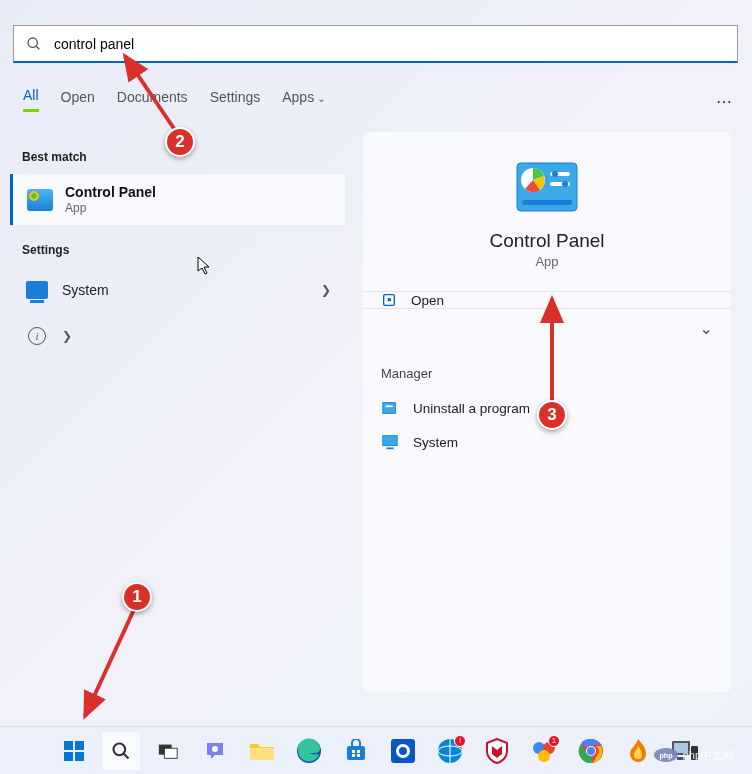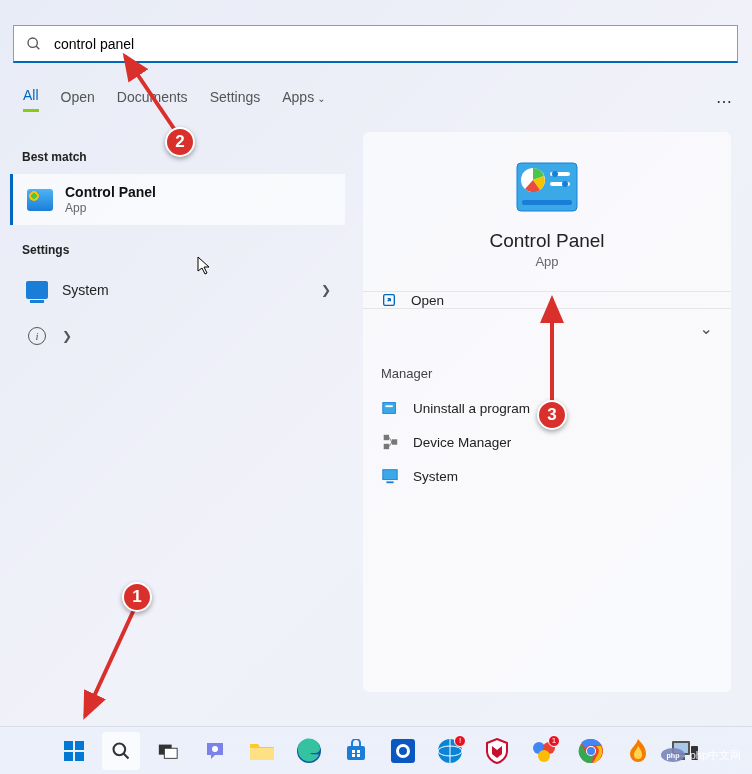--- a/index.html
+++ b/index.html
@@ -47,21 +47,21 @@
     .taskbar { position: absolute; bottom: 0; left: 0; width: 752px; height: 48px; background: rgba(235,240,250,0.85); backdrop-filter: blur(10px); border-top: 1px solid rgba(0,0,0,0.08); display: flex; align-items: center; padding-left: 55px; gap: 9px; }
     .tb-icon { width: 38px; height: 38px; border-radius: 4px; display: flex; align-items: center; justify-content: center; cursor: pointer; position: relative; }
     .tb-icon.active { background: rgba(255,255,255,0.7); }
     .tb-badge { position: absolute; top: 3px; right: 3px; width: 12px; height: 12px; background: #e81123; border-radius: 50%; color: #fff; font-size: 8px; display:flex; align-items:center; justify-content:center; border:1px solid #fff; }
     
     .annot { position: absolute; background: #d9302c; color: #fff; width: 30px; height: 30px; border-radius: 50%; display: flex; align-items: center; justify-content: center; font-size: 17px; font-weight: 600; box-shadow: 0 2px 5px rgba(0,0,0,0.35); z-index: 50; border: 2px solid #fff; }
     .annot-arrow { position: absolute; z-index: 49; }
     
     .cursor { position: absolute; top: 256px; left: 197px; font-size: 18px; color: #000; z-index: 40; }
     
-    .watermark { position: absolute; bottom: 6px; right: 11px; display: flex; align-items: center; gap: 4px; z-index: 60; opacity: 0.9; }
+    .watermark { position: absolute; bottom: 6px; right: 18px; display: flex; align-items: center; gap: 4px; z-index: 60; opacity: 0.9; }
     .wm-logo { width: 26px; height: 26px; }
     .wm-text { color: #fff; font-size: 11px; }
     
     .win-logo { width: 24px; height: 24px; }
     .cp-mini { background: linear-gradient(#4db4f5,#1a7ed8); border-radius: 3px; width:26px; height:22px; position:relative; }
     .cp-mini::after { content:''; position:absolute; top:2px; left:2px; width:10px; height:10px; background: radial-gradient(#4ac74a 40%, #f5c400 40% 70%, #e74c3c 70%); border-radius:50%; }
     .sys-icon { width:22px; height:18px; background:#1a7ed8; border-radius:2px; position:relative; }
     .sys-icon::after{ content:''; position:absolute; bottom:-4px; left:4px; width:14px; height:3px; background:#1a7ed8; }
     .info-icon { width:18px; height:18px; border:1.5px solid #555; border-radius:50%; display:flex; align-items:center; justify-content:center; font-size:11px; color:#555; font-style:italic; font-family:Georgia; }
   </style>
@@ -139,30 +139,20 @@
     <span class="action-label">Open</span>
   </div>
   <div class="expand-row"><span>⌄</span></div>
   <div class="recent-hdr">Manager</div>
   <div class="recent-item">
     <svg class="recent-icon" viewBox="0 0 20 20">
         <rect x="2" y="4" width="14" height="12" fill="#3ba9e8" stroke="#1a7ed8"></rect>
         <rect x="5" y="7" width="8" height="2" fill="#fff"></rect>
       </svg>
     <span class="recent-label">Uninstall a program</span>
-  </div>
-  <div class="recent-item">
-    <svg class="recent-icon" viewBox="0 0 20 20">
-        <rect x="3" y="2" width="6" height="6" fill="#777"></rect>
-        <rect x="3" y="12" width="6" height="6" fill="#777"></rect>
-        <rect x="12" y="7" width="6" height="6" fill="#777"></rect>
-        <line x1="9" y1="5" x2="12" y2="10" stroke="#777"></line>
-        <line x1="9" y1="15" x2="12" y2="10" stroke="#777"></line>
-      </svg>
-    <span class="recent-label">Device Manager</span>
   </div>
   <div class="recent-item">
     <svg class="recent-icon" viewBox="0 0 20 20">
         <rect x="2" y="3" width="16" height="11" fill="#3ba9e8" stroke="#1a7ed8"></rect>
         <rect x="6" y="16" width="8" height="2" fill="#1a7ed8"></rect>
       </svg>
     <span class="recent-label">System</span>
   </div>
 </div>
 

